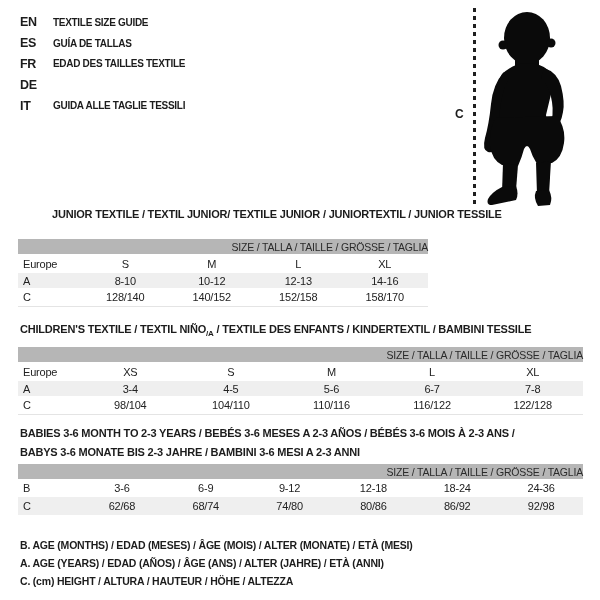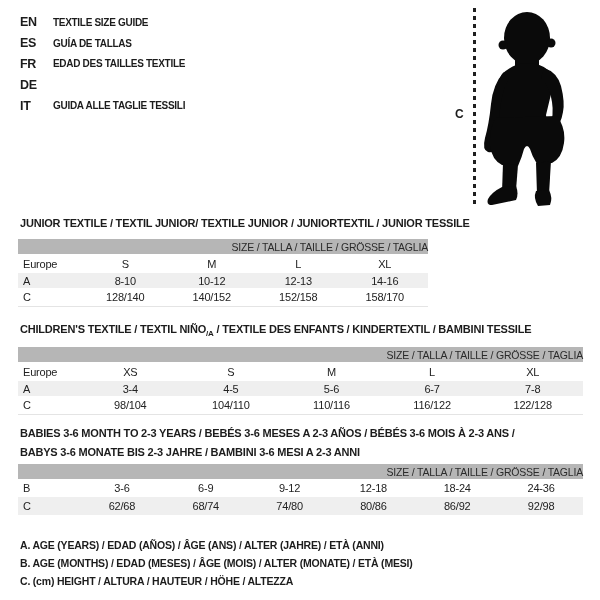--- a/index.html
+++ b/index.html
@@ -19,21 +19,21 @@
     background:repeating-linear-gradient(to bottom,#1f1f1f 0 4px,transparent 4px 8px);
   }
   .height-label{position:absolute;left:455px;top:107px;font-size:12px;font-weight:700;}
   .baby-svg{position:absolute;left:482px;top:10px;width:112px;height:200px;}
   
   .sec-title{
     position:absolute;left:20px;font-size:11px;font-weight:700;
     letter-spacing:-0.2px;white-space:nowrap;
   }
   .sec-title sub{font-size:8px;}
-  .t1-title{top:217px;}
+  .t1-title{top:208px;margin-left:32px;}
   .t2-title{top:323px;}
   .t3-title{top:424px;line-height:19px;white-space:normal;width:560px;}
   
   table.size-table{
     position:absolute;border-collapse:collapse;table-layout:fixed;
     font-size:11px;letter-spacing:-0.2px;
   }
   .tbl-junior{left:18px;top:239px;width:410px;}
   .tbl-children{left:18px;top:347px;width:565px;}
   .tbl-babies{left:18px;top:464px;width:565px;}
@@ -218,18 +218,18 @@
       <td>68/74</td>
       <td>74/80</td>
       <td>80/86</td>
       <td>86/92</td>
       <td>92/98</td>
     </tr>
   </tbody>
     </table>
 
   <div class="footnotes">
+    <div class="footnote">B. AGE (MONTHS) / EDAD (MESES) / ÂGE (MOIS) / ALTER (MONATE) / ETÀ (MESI)</div>
     <div class="footnote">A. AGE (YEARS) / EDAD (AÑOS) / ÂGE (ANS) / ALTER (JAHRE) / ETÀ (ANNI)</div>
-    <div class="footnote">B. AGE (MONTHS) / EDAD (MESES) / ÂGE (MOIS) / ALTER (MONATE) / ETÀ (MESI)</div>
     <div class="footnote">C. (cm) HEIGHT / ALTURA / HAUTEUR / HÖHE / ALTEZZA</div>
   </div>
 
 </div>
 
 </body></html>

